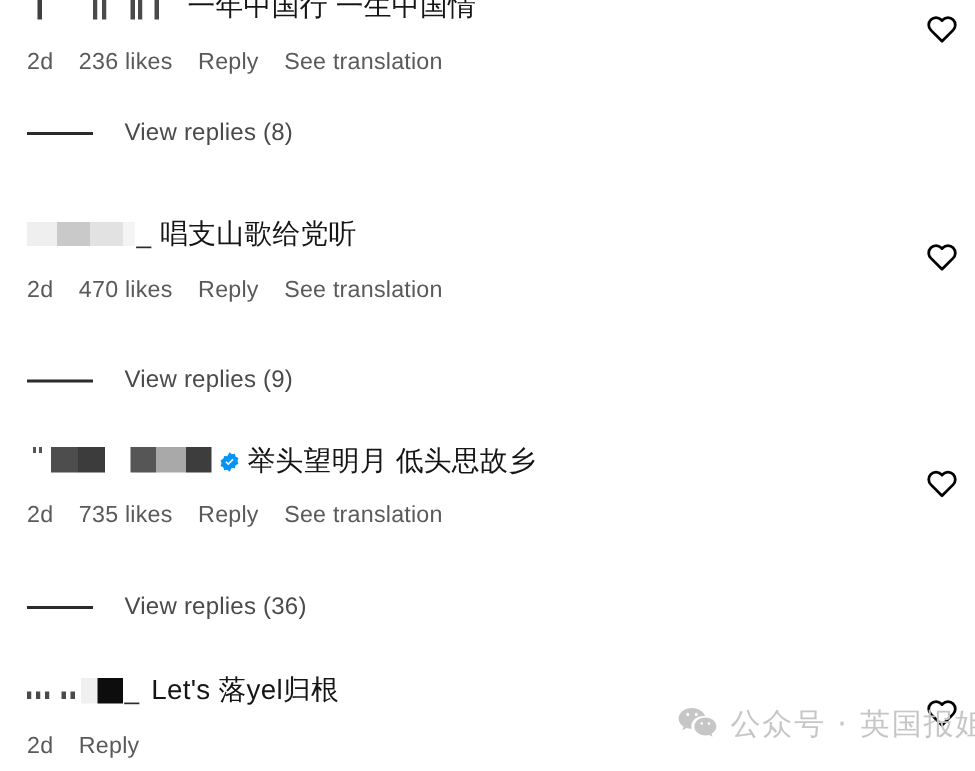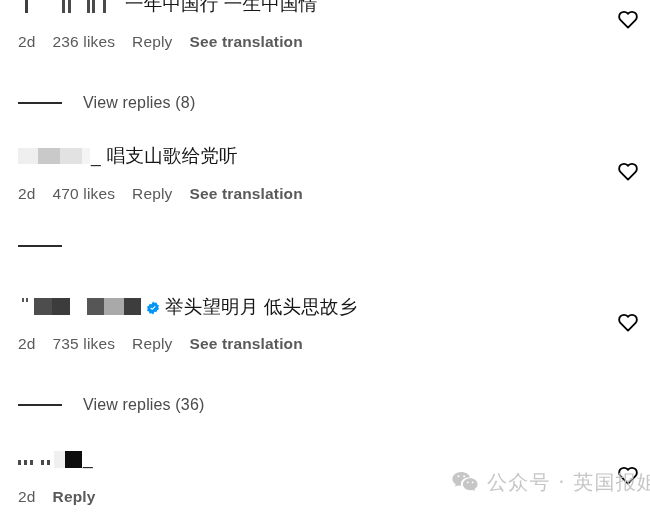--- a/index.html
+++ b/index.html
@@ -77,21 +77,21 @@
   .verified-badge svg { display: block; width: 14px; height: 14px; }
 
   .meta-row {
     display: flex;
     align-items: flex-end;
     font-size: 15.5px;
     color: #5a5a5a;
     letter-spacing: 0.15px;
   }
   .meta-row > span { margin-right: 17px; }
-  .meta-row > span:last-child { margin-right: 0; font-weight: bold; }
+  .meta-row > span:last-child { margin-right: 0; }
 
   .replies-row {
     display: flex;
     align-items: center;
     padding-left: 18px;
   }
   .replies-dash {
     width: 44px;
     height: 0;
     border-top: 2px solid #2b2b2b;
@@ -164,21 +164,21 @@
     <span>236 likes</span>
     <span>Reply</span>
     <span>See translation</span>
   </div>
 </div>
 <div class="like-btn" style="top:8px;">
   <svg viewBox="0 0 24 24" fill="none" stroke="#000000" stroke-width="2.0" stroke-linecap="round" stroke-linejoin="round">
     <path d="M12 21.3 3.9 13.2a5.3 5.3 0 0 1 0-7.5 5.3 5.3 0 0 1 7.5 0l.6.6.6-.6a5.3 5.3 0 0 1 7.5 0 5.3 5.3 0 0 1 0 7.5z"></path>
   </svg>
 </div>
-<div class="replies-row" style="position:absolute; left:0; top:94px;">
+<div class="replies-row" style="position:absolute; left:0; top:80px;">
   <span class="replies-dash"></span>
   <span class="replies-label">View replies (8)</span>
 </div>
 
 <div class="comment" style="position:absolute; left:0; top:146px; width:650px;">
   <div class="comment-body">
     <div class="comment-line">
       <span class="username">
         <span class="redact light" style="top:-1px;">
           <i style="width:20px;background:#efefef;"></i>
@@ -198,20 +198,21 @@
     <span>See translation</span>
   </div>
 </div>
 <div class="like-btn" style="top:160px;">
   <svg viewBox="0 0 24 24" fill="none" stroke="#000000" stroke-width="2.0" stroke-linecap="round" stroke-linejoin="round">
     <path d="M12 21.3 3.9 13.2a5.3 5.3 0 0 1 0-7.5 5.3 5.3 0 0 1 7.5 0l.6.6.6-.6a5.3 5.3 0 0 1 7.5 0 5.3 5.3 0 0 1 0 7.5z"></path>
   </svg>
 </div>
 <div class="replies-row" style="position:absolute; left:0; top:245px;">
   <span class="replies-dash"></span>
+  <span class="replies-label">View replies (9)</span>
 </div>
 
 <div class="comment" style="position:absolute; left:0; top:297px; width:566px;">
   <div class="comment-body">
     <div class="comment-line">
       <span class="username">
         <span class="redact" style="top:-1px;">
           <i style="width:4px;background:#ffffff;"></i>
           <i style="width:2px;background:#555555;height:4px;align-self:flex-start;"></i>
           <i style="width:2px;background:#ffffff;"></i>
@@ -266,20 +267,21 @@
           <i style="width:8px;background:#ffffff;"></i>
           <i style="width:3px;background:#4a4a4a;height:5px;align-self:flex-end;margin-bottom:3px;"></i>
           <i style="width:3px;background:#ffffff;"></i>
           <i style="width:3px;background:#4a4a4a;height:5px;align-self:flex-end;margin-bottom:3px;"></i>
           <i style="width:4px;background:#ffffff;"></i>
           <i style="width:11px;background:#f0f0f0;"></i>
           <i style="width:17px;background:#0d0d0d;height:17px;"></i>
         </span>
         <span style="font-size:17.5px;color:#2b2b2b;margin-left:1px;">_</span>
       </span>
+      <span class="comment-text">Let's 落yel归根</span>
     </div>
   </div>
   <div class="meta-row" style="margin-top:20px;">
     <span>2d</span>
     <span>Reply</span>
   </div>
 </div>
 <div class="like-btn" style="top:464px;">
   <svg viewBox="0 0 24 24" fill="none" stroke="#000000" stroke-width="2.0" stroke-linecap="round" stroke-linejoin="round">
     <path d="M12 21.3 3.9 13.2a5.3 5.3 0 0 1 0-7.5 5.3 5.3 0 0 1 7.5 0l.6.6.6-.6a5.3 5.3 0 0 1 7.5 0 5.3 5.3 0 0 1 0 7.5z"></path>

